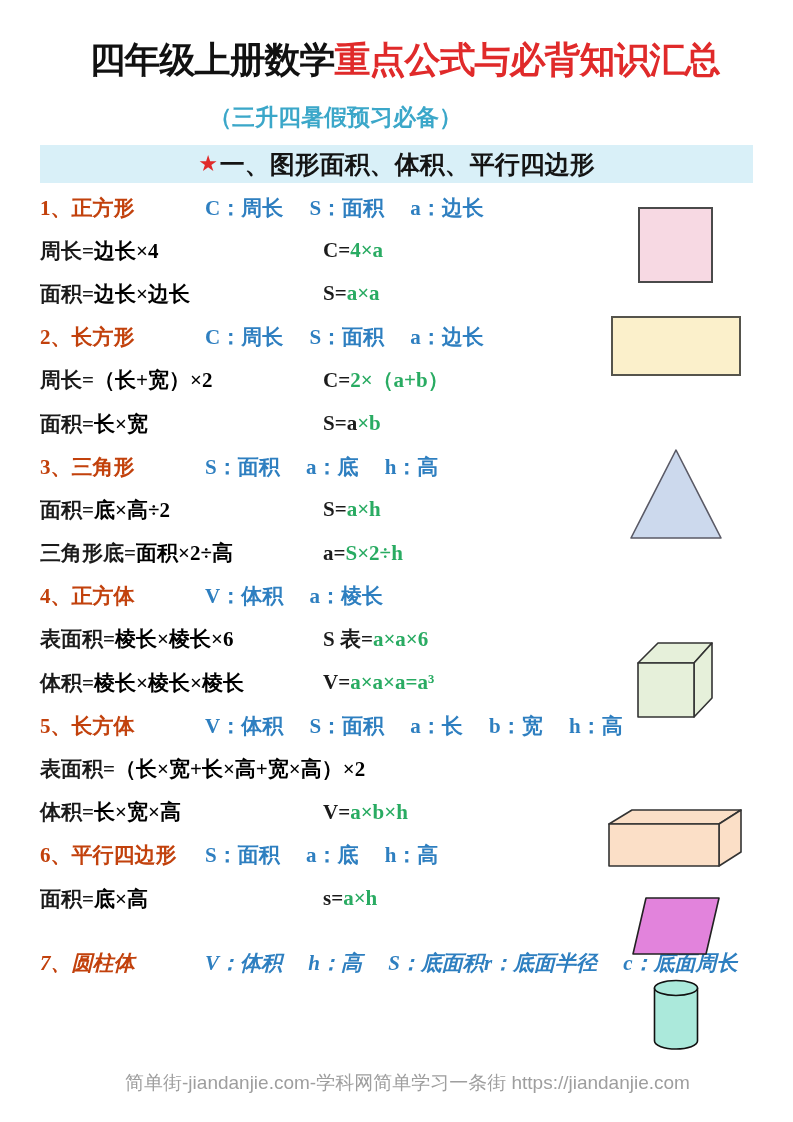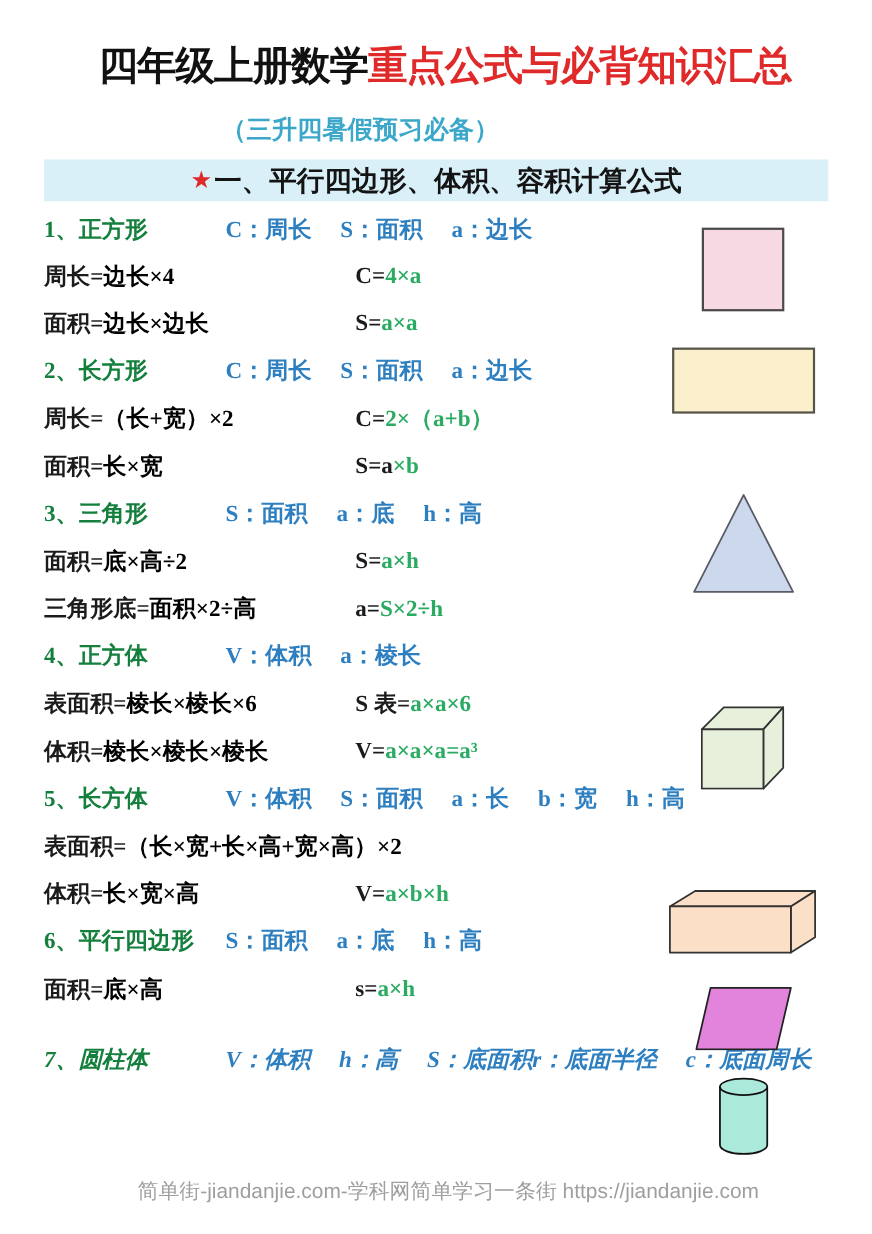--- a/index.html
+++ b/index.html
@@ -5,34 +5,34 @@
   html,body{margin:0;padding:0;background:#ffffff;}
   .page{position:relative;width:793px;height:1122px;background:#ffffff;overflow:hidden;
         font-family:"Liberation Serif","DejaVu Serif",serif;}
   
   .title{position:absolute;top:36px;left:8px;width:793px;text-align:center;
          font-family:"Liberation Sans","DejaVu Sans",sans-serif;
          font-weight:bold;font-size:36px;letter-spacing:-1px;white-space:nowrap;}
   .title .t-black{color:#111111;}
   .title .t-red{color:#e02a2a;}
   
-  .subtitle{position:absolute;top:102px;left:8px;width:639px;text-align:center;
+  .subtitle{position:absolute;top:102px;left:16px;width:639px;text-align:center;
             font-family:"Liberation Sans","DejaVu Sans",sans-serif;
             font-weight:bold;font-size:23px;color:#3ba7c9;}
   
   .band{position:absolute;top:145px;left:40px;width:713px;height:38px;background:#d9f0f8;
         display:flex;align-items:center;justify-content:center;
         font-family:"Liberation Sans","DejaVu Sans",sans-serif;
         font-weight:bold;font-size:25px;color:#141414;white-space:pre;}
   .band .star{color:#e02a2a;margin-right:2px;font-size:22px;}
   
   #content{position:absolute;top:186px;left:40px;width:620px;}
   .line{height:43.2px;display:flex;align-items:center;white-space:pre;
         font-size:21px;font-weight:bold;color:#1b1b1b;}
-  .heading{flex:none;min-width:165px;color:#15803d;}
+  .heading{flex:none;min-width:165px;color:#c2410c;}
   .labels{color:#2e7fc0;}
   .labels-stack{display:flex;flex-direction:row;}
   .labels-stack .line{height:43.2px;}
   .heading-line.tall{height:86.4px;font-style:italic;}
   .cell{display:inline-block;}
   .cell.left{flex:none;width:283px;}
   .c-k{color:#1b1b1b;}
   .c-r{color:#000000;}
   .c-g{color:#29ab62;}
   
@@ -45,21 +45,21 @@
 </style>
 </head>
 <body>
 
 <div class="page">
 
   <div class="title"><span class="t-black">四年级上册数学</span><span class="t-red">重点公式与必背知识汇总</span></div>
 
   <div class="subtitle">（三升四暑假预习必备）</div>
 
-  <div class="band"><span class="star">★</span><span>一、平行四边形、体积、容积计算公式</span></div>
+  <div class="band"><span class="star">★</span><span>一、图形面积、体积、平行四边形</span></div>
 
   <div id="content">
       <div class="section">
         <div class="line heading-line"><span class="heading">1、正方形</span><span class="labels">C：周长　 S：面积　 a：边长</span></div>
         <div class="line formula-line"><span class="cell left"><span class="c-k">周长=</span><span class="c-r">边长×4</span></span><span class="cell right"><span class="c-k">C=</span><span class="c-g">4×a</span></span></div>
         <div class="line formula-line"><span class="cell left"><span class="c-k">面积=</span><span class="c-r">边长×边长</span></span><span class="cell right"><span class="c-k">S=</span><span class="c-g">a×a</span></span></div>
       </div>
       <div class="section">
         <div class="line heading-line"><span class="heading">2、长方形</span><span class="labels">C：周长　 S：面积　 a：边长</span></div>
         <div class="line formula-line"><span class="cell left"><span class="c-k">周长=</span><span class="c-r">（长+宽）×2</span></span><span class="cell right"><span class="c-k">C=</span><span class="c-g">2×（a+b）</span></span></div>

